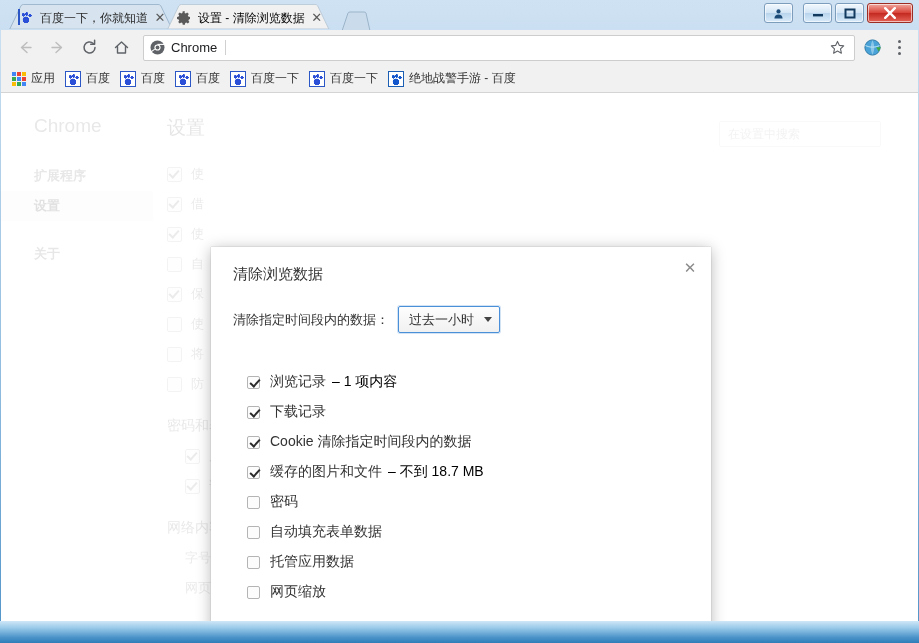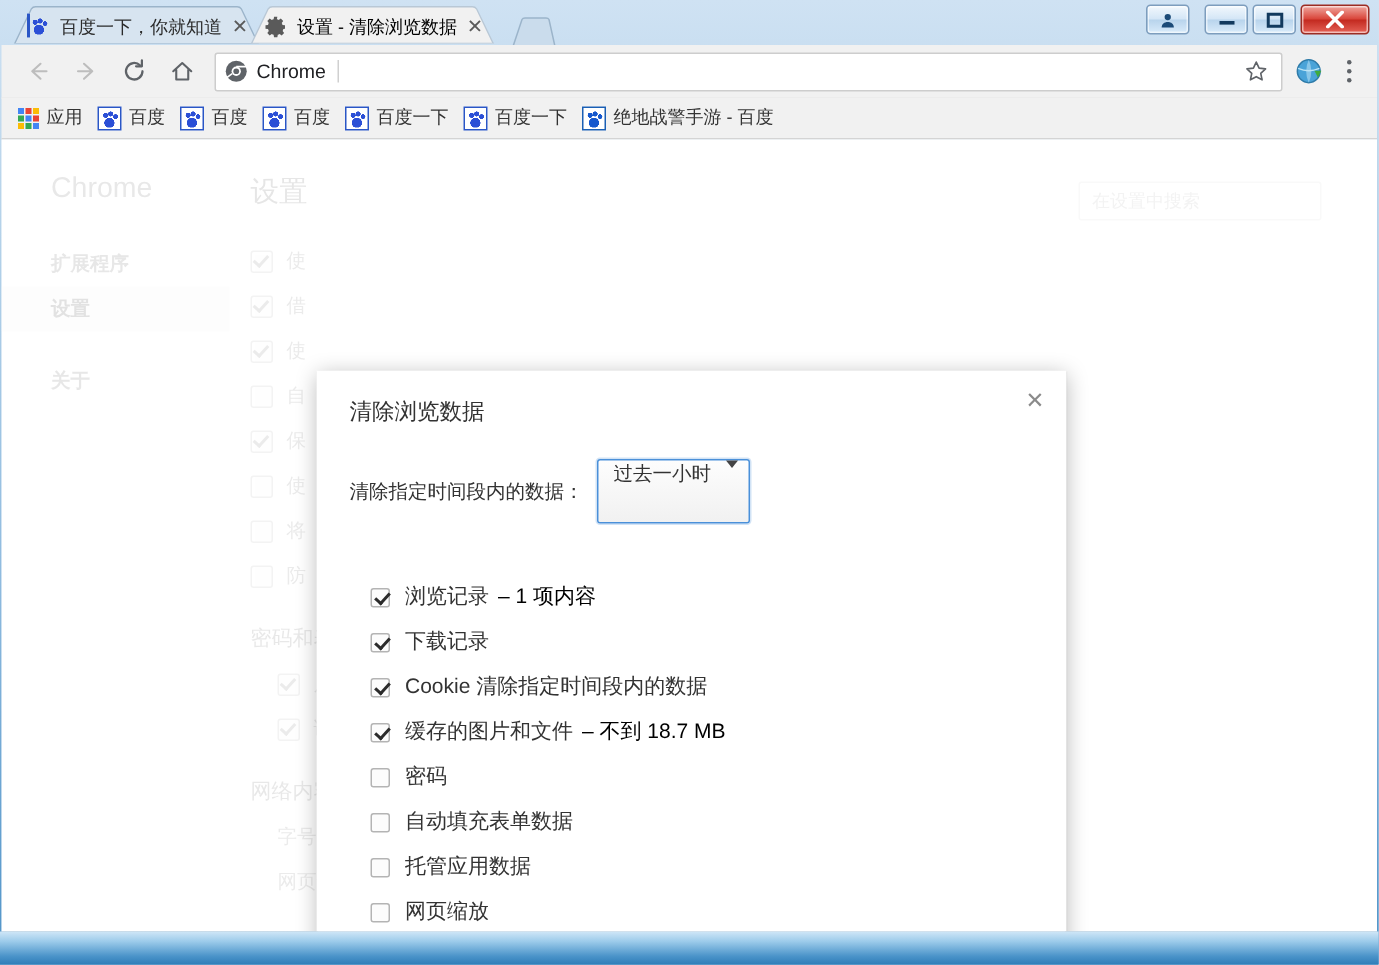--- a/index.html
+++ b/index.html
@@ -220,25 +220,25 @@
   #dialog-body { padding: 18px 22px 0 22px; }
   #dialog-close {
     position: absolute; right: 10px; top: 9px; width: 22px; height: 22px;
     display: flex; align-items: center; justify-content: center;
     color: #8b8b8b; font-size: 15px; line-height: 1;
   }
   .dlg-title { font-size: 15px; color: #333; margin: 0 0 22px 0; font-weight: 400; }
   .dlg-timerow { display: flex; align-items: center; margin-bottom: 34px; }
   .dlg-timelabel { font-size: 13px; color: #333; margin-right: 9px; }
   .dlg-select {
-    height: 43px; min-width: 97px;
+    height: 27px; min-width: 97px;
     border: 1px solid #4a90d9;
     border-radius: 2px;
     background: linear-gradient(180deg,#fdfdfd 0%,#f1f1f1 100%);
-    display: flex; align-items: flex-start; justify-content: space-between;
+    display: flex; align-items: center; justify-content: space-between;
     padding: 0 7px 0 10px; box-sizing: border-box;
     font-size: 13px; color: #333;
     box-shadow: 0 0 0 1px rgba(74,144,217,.25);
   }
   .dlg-select .cr {
     margin-left: 10px;
     border-left: 4px solid transparent; border-right: 4px solid transparent;
     border-top: 5px solid #444;
   }
   .dlg-list { padding: 0 0 4px 14px; }

